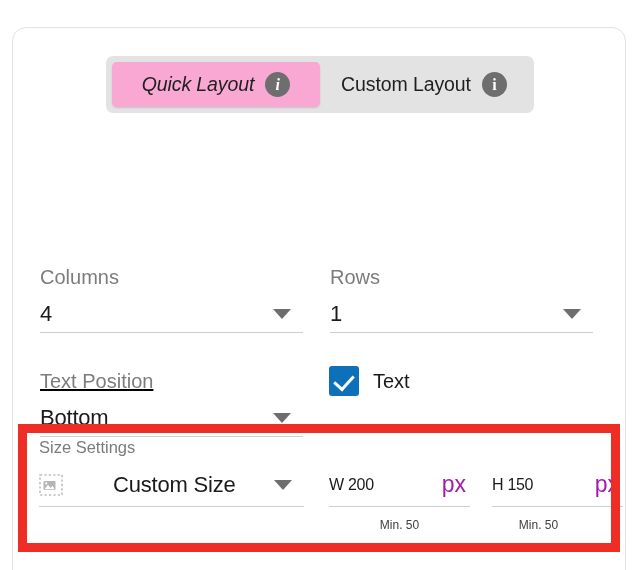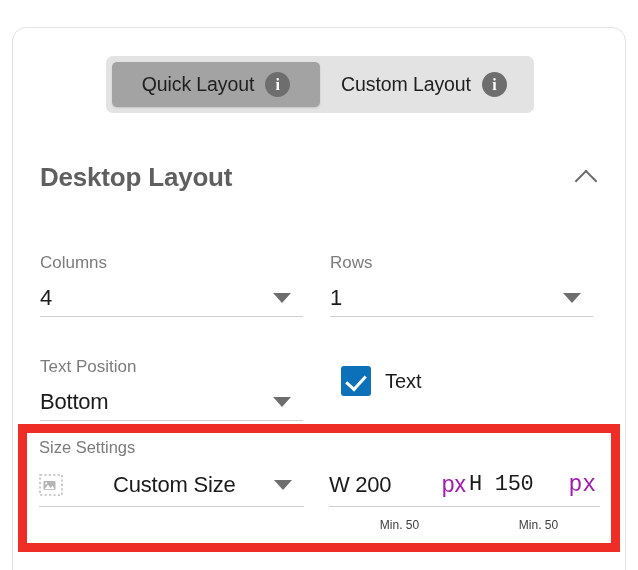--- a/index.html
+++ b/index.html
@@ -48,22 +48,23 @@
     height: 45px;
     border-radius: 5px;
     display: flex;
     align-items: center;
     justify-content: center;
     gap: 11px;
     cursor: pointer;
     user-select: none;
   }
   .tab.active {
-    background: #a3a3a3;
+    background: #f9a8d4;
     box-shadow: 0 1px 2px rgba(0,0,0,0.14);
+    font-style: italic;
   }
   .tab-label {
     font-size: 19.5px;
     color: #1f1f1f;
     letter-spacing: -0.1px;
   }
   .info-icon {
     width: 25px;
     height: 25px;
     border-radius: 50%;
@@ -113,24 +114,25 @@
     border-left: 2.6px solid #6a6a6a;
     border-top: 2.6px solid #6a6a6a;
     transform: rotate(45deg);
   }
 
   
   .field {
     position: absolute;
   }
   .field-label {
-    font-size: 17px;
+    font-size: 20px;
     color: #7c7c7c;
     letter-spacing: 0px;
     white-space: nowrap;
+    margin-top: 13px;
   }
   .select {
     margin-top: 6px;
     width: 100%;
     height: 38px;
     border-bottom: 1.6px solid #cfcfcf;
     display: flex;
     align-items: center;
     box-sizing: border-box;
     cursor: pointer;
@@ -155,21 +157,20 @@
 
   
   .checkrow {
     position: absolute;
     left: 329px;
     top: 366px;
     display: flex;
     align-items: center;
     gap: 14px;
     cursor: pointer;
-    margin-left: 12px;
   }
   .checkbox {
     width: 30px;
     height: 30px;
     border-radius: 3px;
     background: #0c71b9;
     position: relative;
     flex: 0 0 auto;
   }
   .checkbox::after {
@@ -232,21 +233,21 @@
 
   .dim {
     position: absolute;
     height: 44px;
     border-bottom: 1.6px solid #cfcfcf;
     display: flex;
     align-items: center;
     box-sizing: border-box;
   }
   .dim-input {
-    font-size: 22px;
+    font-size: 16px;
     color: #1b1b1b;
     letter-spacing: -0.3px;
     white-space: nowrap;
     cursor: text;
   }
   .dim-unit {
     font-size: 23px;
     color: #a21caf;
     margin-left: auto;
     padding-right: 4px;
@@ -274,42 +275,38 @@
 
     <div class="tab">
       <span class="tab-label">Custom Layout</span>
       <span class="info-icon">
           <span>i</span>
         </span>
     </div>
 
   </div>
 
-  <div class="section-head">
-    <span class="section-title">Desktop Layout</span>
-    <span class="chev"></span>
-  </div>
 
   <div class="field" style="left:27px; top:225px; width:263px;">
     <div class="field-label">Columns</div>
     <div class="select">
       <span class="select-value">4</span>
       <span class="caret"></span>
     </div>
   </div>
 
   <div class="field" style="left:317px; top:225px; width:263px;">
     <div class="field-label">Rows</div>
     <div class="select">
       <span class="select-value">1</span>
       <span class="caret"></span>
     </div>
   </div>
 
-  <div class="field" style="left:27px; top:329px; width:263px;">
+  <div class="field" style="left:27px; top:329px; width:263px;text-decoration:underline;">
     <div class="field-label">Text Position</div>
     <div class="select">
       <span class="select-value">Bottom</span>
       <span class="caret"></span>
     </div>
   </div>
 
 </div>
 
 <div class="checkrow">
@@ -331,19 +328,19 @@
   <span class="select-value">Custom Size</span>
   <span class="caret"></span>
 </div>
 
 <div class="dim" style="left:329px; top:463px; width:141px;">
   <span class="dim-input">W 200</span>
   <span class="dim-unit">px</span>
 </div>
 <div class="minhint" style="left:329px; top:518px; width:141px;">Min. 50</div>
 
-<div class="dim" style="left:469px; top:463px; width:131px;font-family:Liberation Mono, monospace;">
+<div class="dim" style="left:492px; top:463px; width:131px;">
   <span class="dim-input">H 150</span>
   <span class="dim-unit">px</span>
 </div>
 <div class="minhint" style="left:473px; top:518px; width:131px;">Min. 50</div>
 
 <div class="highlight"></div>
 
 </body></html>

